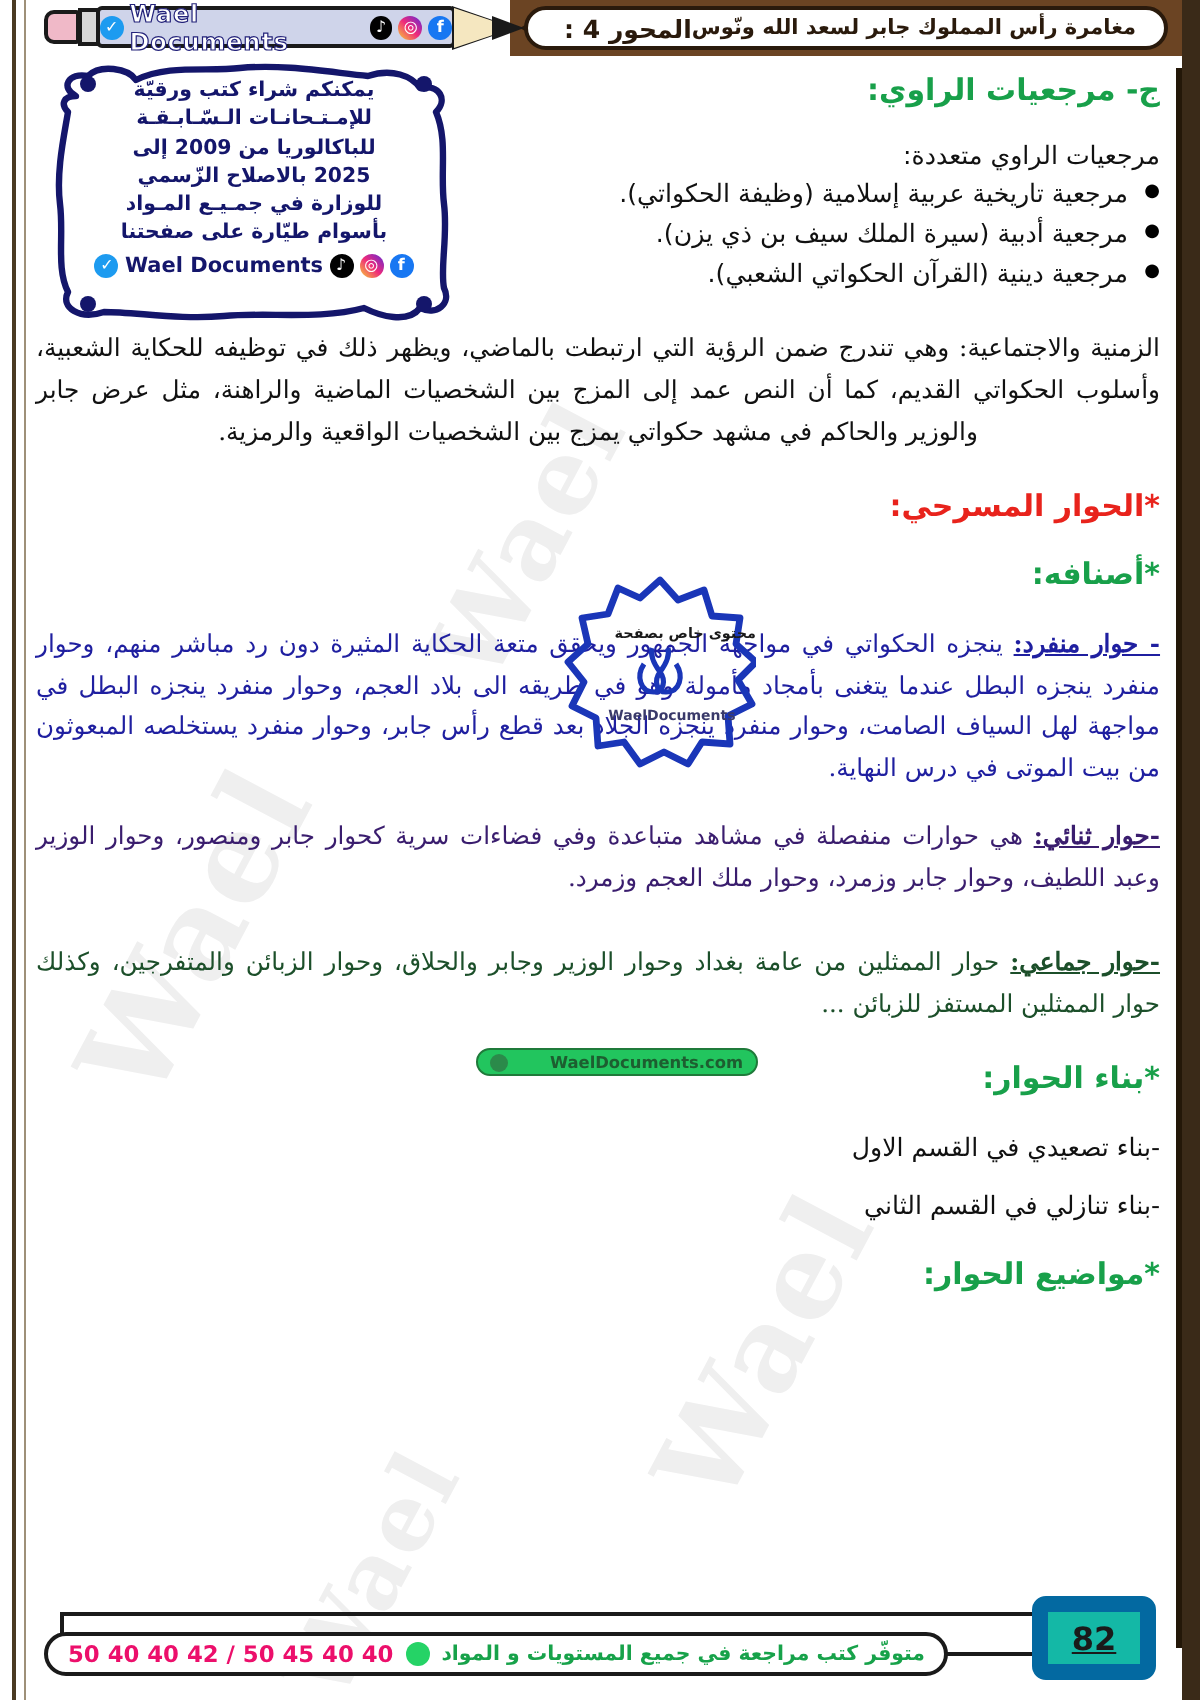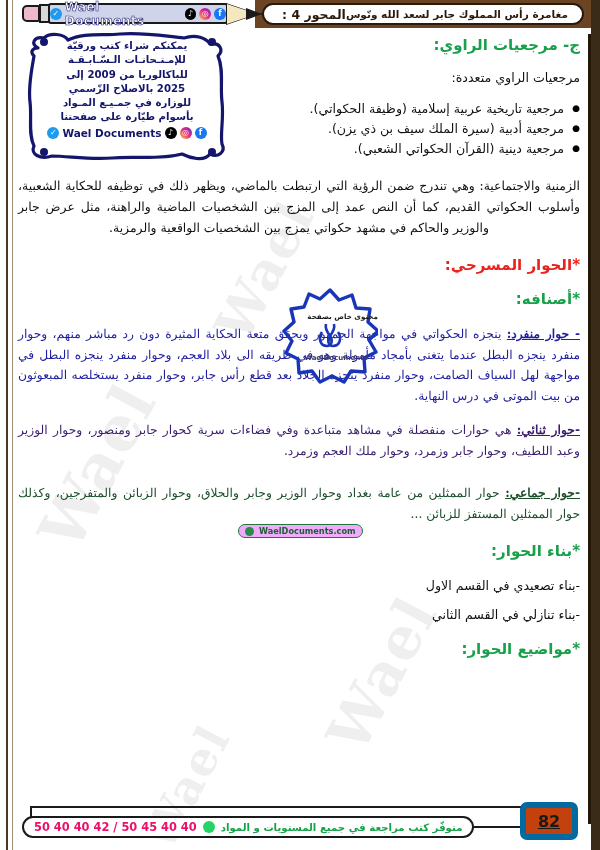--- a/index.html
+++ b/index.html
@@ -323,22 +323,22 @@
     font-size: 7px; font-weight: 700;
     color: #3a3a6a;
     direction: ltr;
     font-family: "DejaVu Sans", sans-serif;
   }
 
   
   .green-pill {
     position: absolute;
     left: 238px; top: 524px;
-    display: flex; align-items: flex-end; gap: 5px;
-    background: #f0abfc;
+    display: flex; align-items: flex-end; gap: 21px;
+    background: #22c55e;
     border: 1.6px solid #1f7a3a;
     border-radius: 9px;
     padding: 1px 6px;
     z-index: 5;
     direction: ltr;
   }
   .green-pill .dot {
     width: 9px; height: 9px; border-radius: 50%;
     background: #2b8a4a;
     display: inline-block;
@@ -420,23 +420,23 @@
     position: absolute;
     bottom: 22px; left: 350px;
     width: 170px; height: 2px;
     background: #1a1a1a;
     z-index: 5;
   }
   .page-num {
     position: absolute;
     right: 22px; bottom: 10px;
     min-width: 46px; height: 26px;
-    border: 6px solid #0369a1;
+    border: 8px solid #0369a1;
     border-radius: 7px;
-    background: #c2410c;
+    background: #14b8a6;
     display: flex; align-items: center; justify-content: center;
     font-size: 16px; font-weight: 700; color: #1a1a1a;
     z-index: 7;
     font-family: "DejaVu Sans", sans-serif;
     text-decoration: underline;
   }
   .footer-bracket {
     position: absolute;
     left: 30px; bottom: 22px;
     width: 2px; height: 22px;
@@ -532,21 +532,21 @@
     <span class="dot"></span>
     <span class="t">WaelDocuments.com</span>
   </div>
 
   <div class="content">
 
     <div class="h-green rt" style="margin-top:6px;">ج- مرجعيات الراوي:</div>
 
     <div class="plain rt" style="margin-top:14px;">مرجعيات الراوي متعددة:</div>
 
-    <ul class="bullets" style="margin-top:12px;">
+    <ul class="bullets" style="">
       <li>مرجعية تاريخية عربية إسلامية (وظيفة الحكواتي).</li>
       <li>مرجعية أدبية (سيرة الملك سيف بن ذي يزن).</li>
       <li>مرجعية دينية (القرآن الحكواتي الشعبي).</li>
     </ul>
 
     <div class="para-justify" style="margin-top:16px;">الزمنية والاجتماعية: وهي تندرج ضمن الرؤية التي ارتبطت بالماضي، ويظهر ذلك في توظيفه للحكاية الشعبية، وأسلوب الحكواتي القديم، كما أن النص عمد إلى المزج بين الشخصيات الماضية والراهنة، مثل عرض جابر والوزير والحاكم في مشهد حكواتي يمزج بين الشخصيات الواقعية والرمزية.</div>
 
     <div class="h-red" style="margin-top:18px; text-align:right; padding-left:180px;">*الحوار المسرحي:</div>
 
     <div class="h-green" style="margin-top:16px; text-align:right; padding-left:200px;">*أصنافه:</div>

